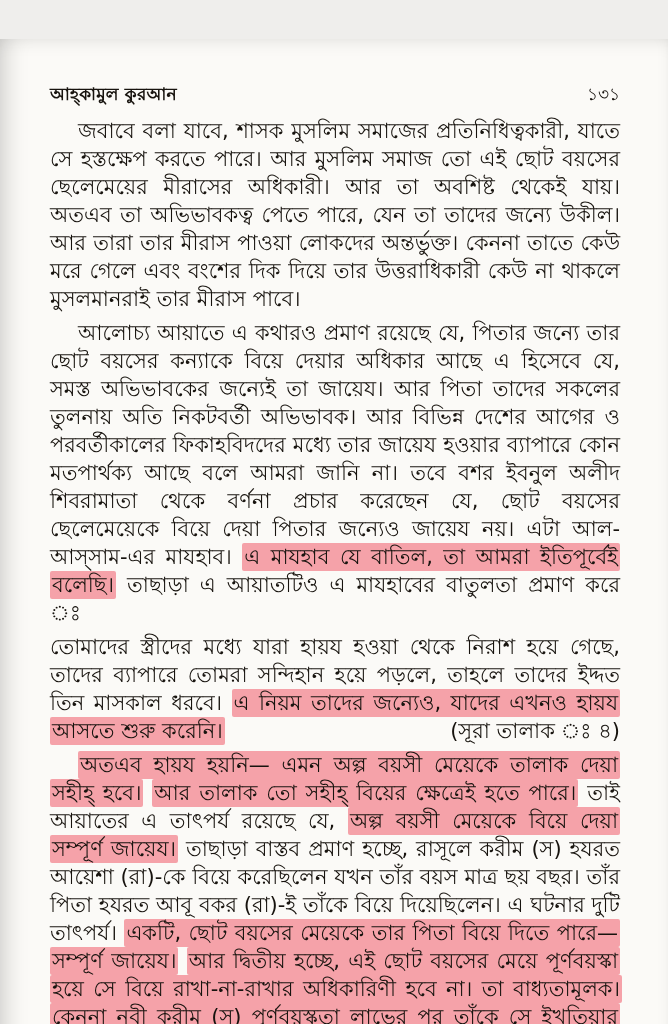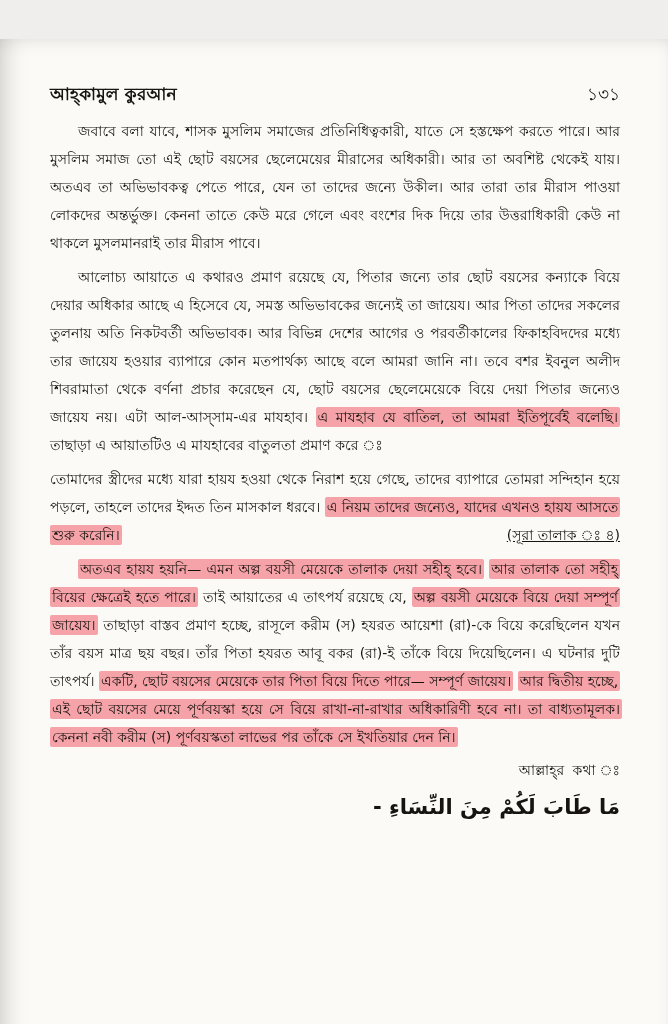--- a/index.html
+++ b/index.html
@@ -44,21 +44,21 @@
     font-family: Liberation Serif, serif;
   }
   .content {
     position: absolute;
     top: 78px;
     left: 50px;
     right: 48px;
   }
   .block { margin: 0 0 6px 0; }
   .paragraph, .label {
-    font-size: 14px;
+    font-size: 21px;
     line-height: 28px;
     text-align: justify;
   }
   .label { text-align: right; font-family: Liberation Mono, monospace; }
   .indent { text-indent: 28px; }
   .arabic {
     direction: rtl;
     text-align: center;
     font-size: 24px;
     line-height: 38px;
@@ -75,21 +75,20 @@
   .hl {
     background: var(--hl, #f5a2a9);
     padding: 2px 2px;
     border-radius: 2px;
     box-decoration-break: clone;
     -webkit-box-decoration-break: clone;
   }
   .ref-right {
     float: right;
     text-indent: 0;
-    text-decoration: underline;
   }
 </style>
 </head>
 <body>
 
 <div class="page">
   <header class="header">
     <span class="book-title">আহ্‌কামুল কুরআন</span>
     <span class="page-number">১৩১</span>
   </header>

